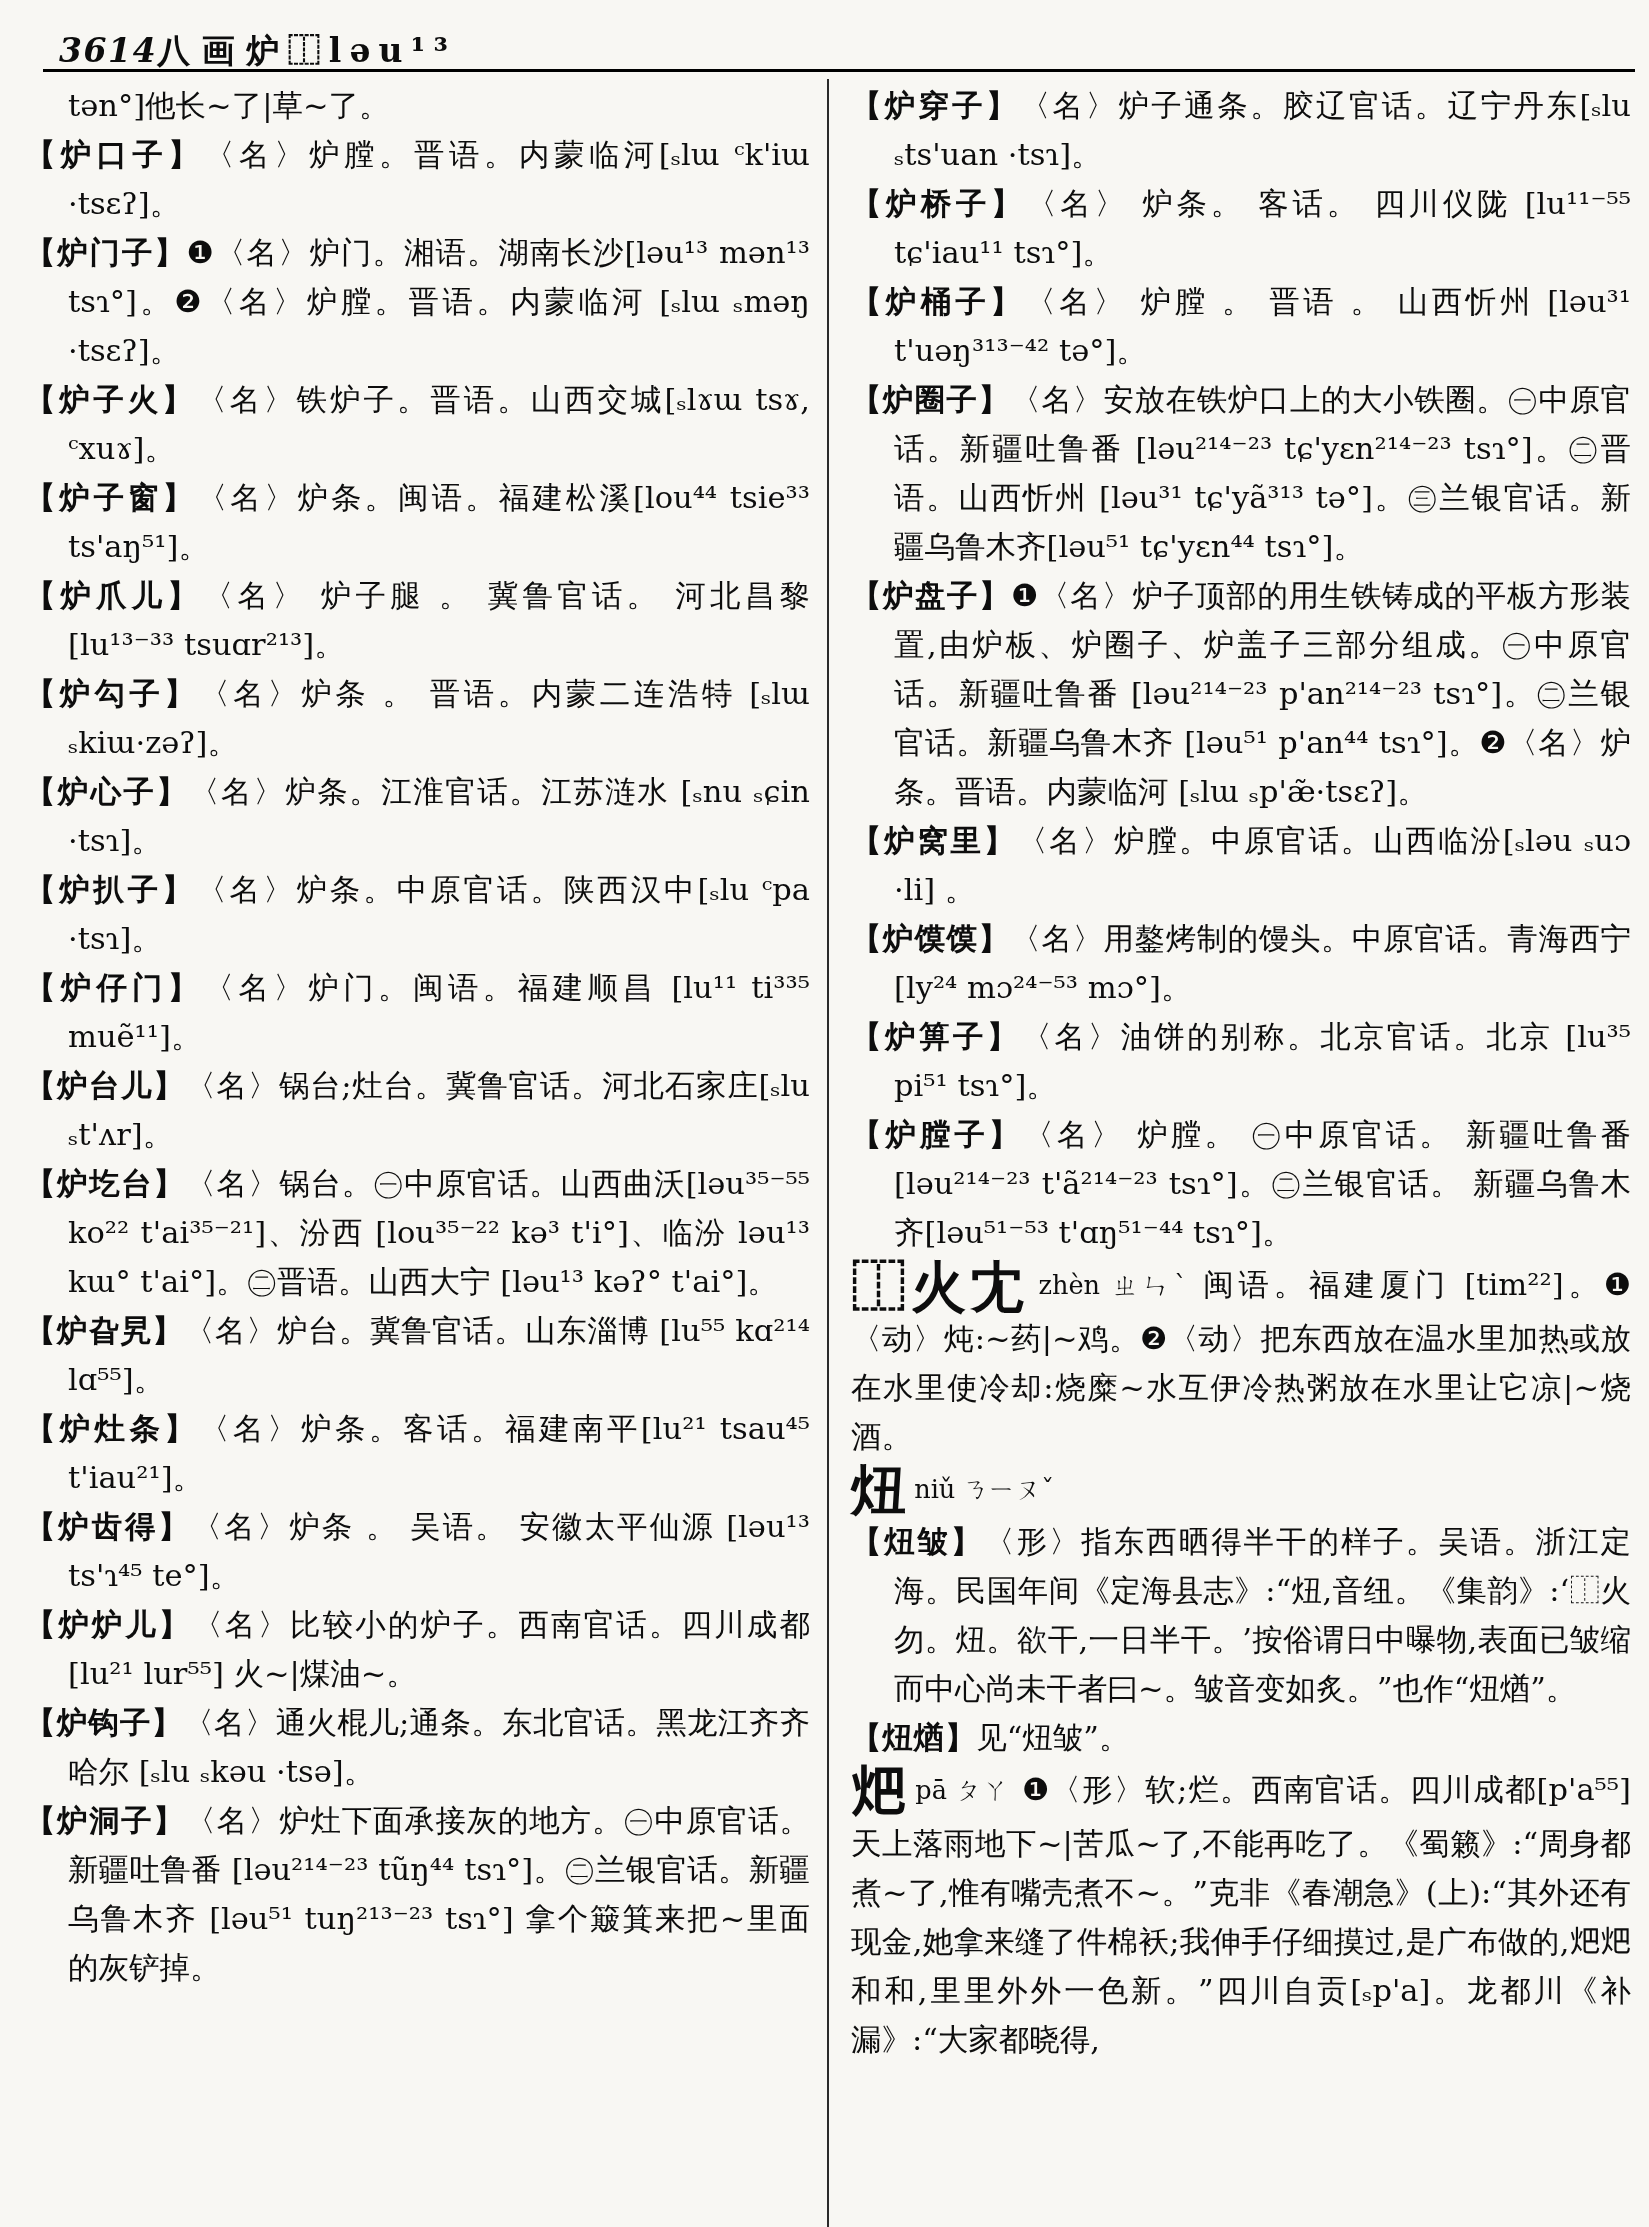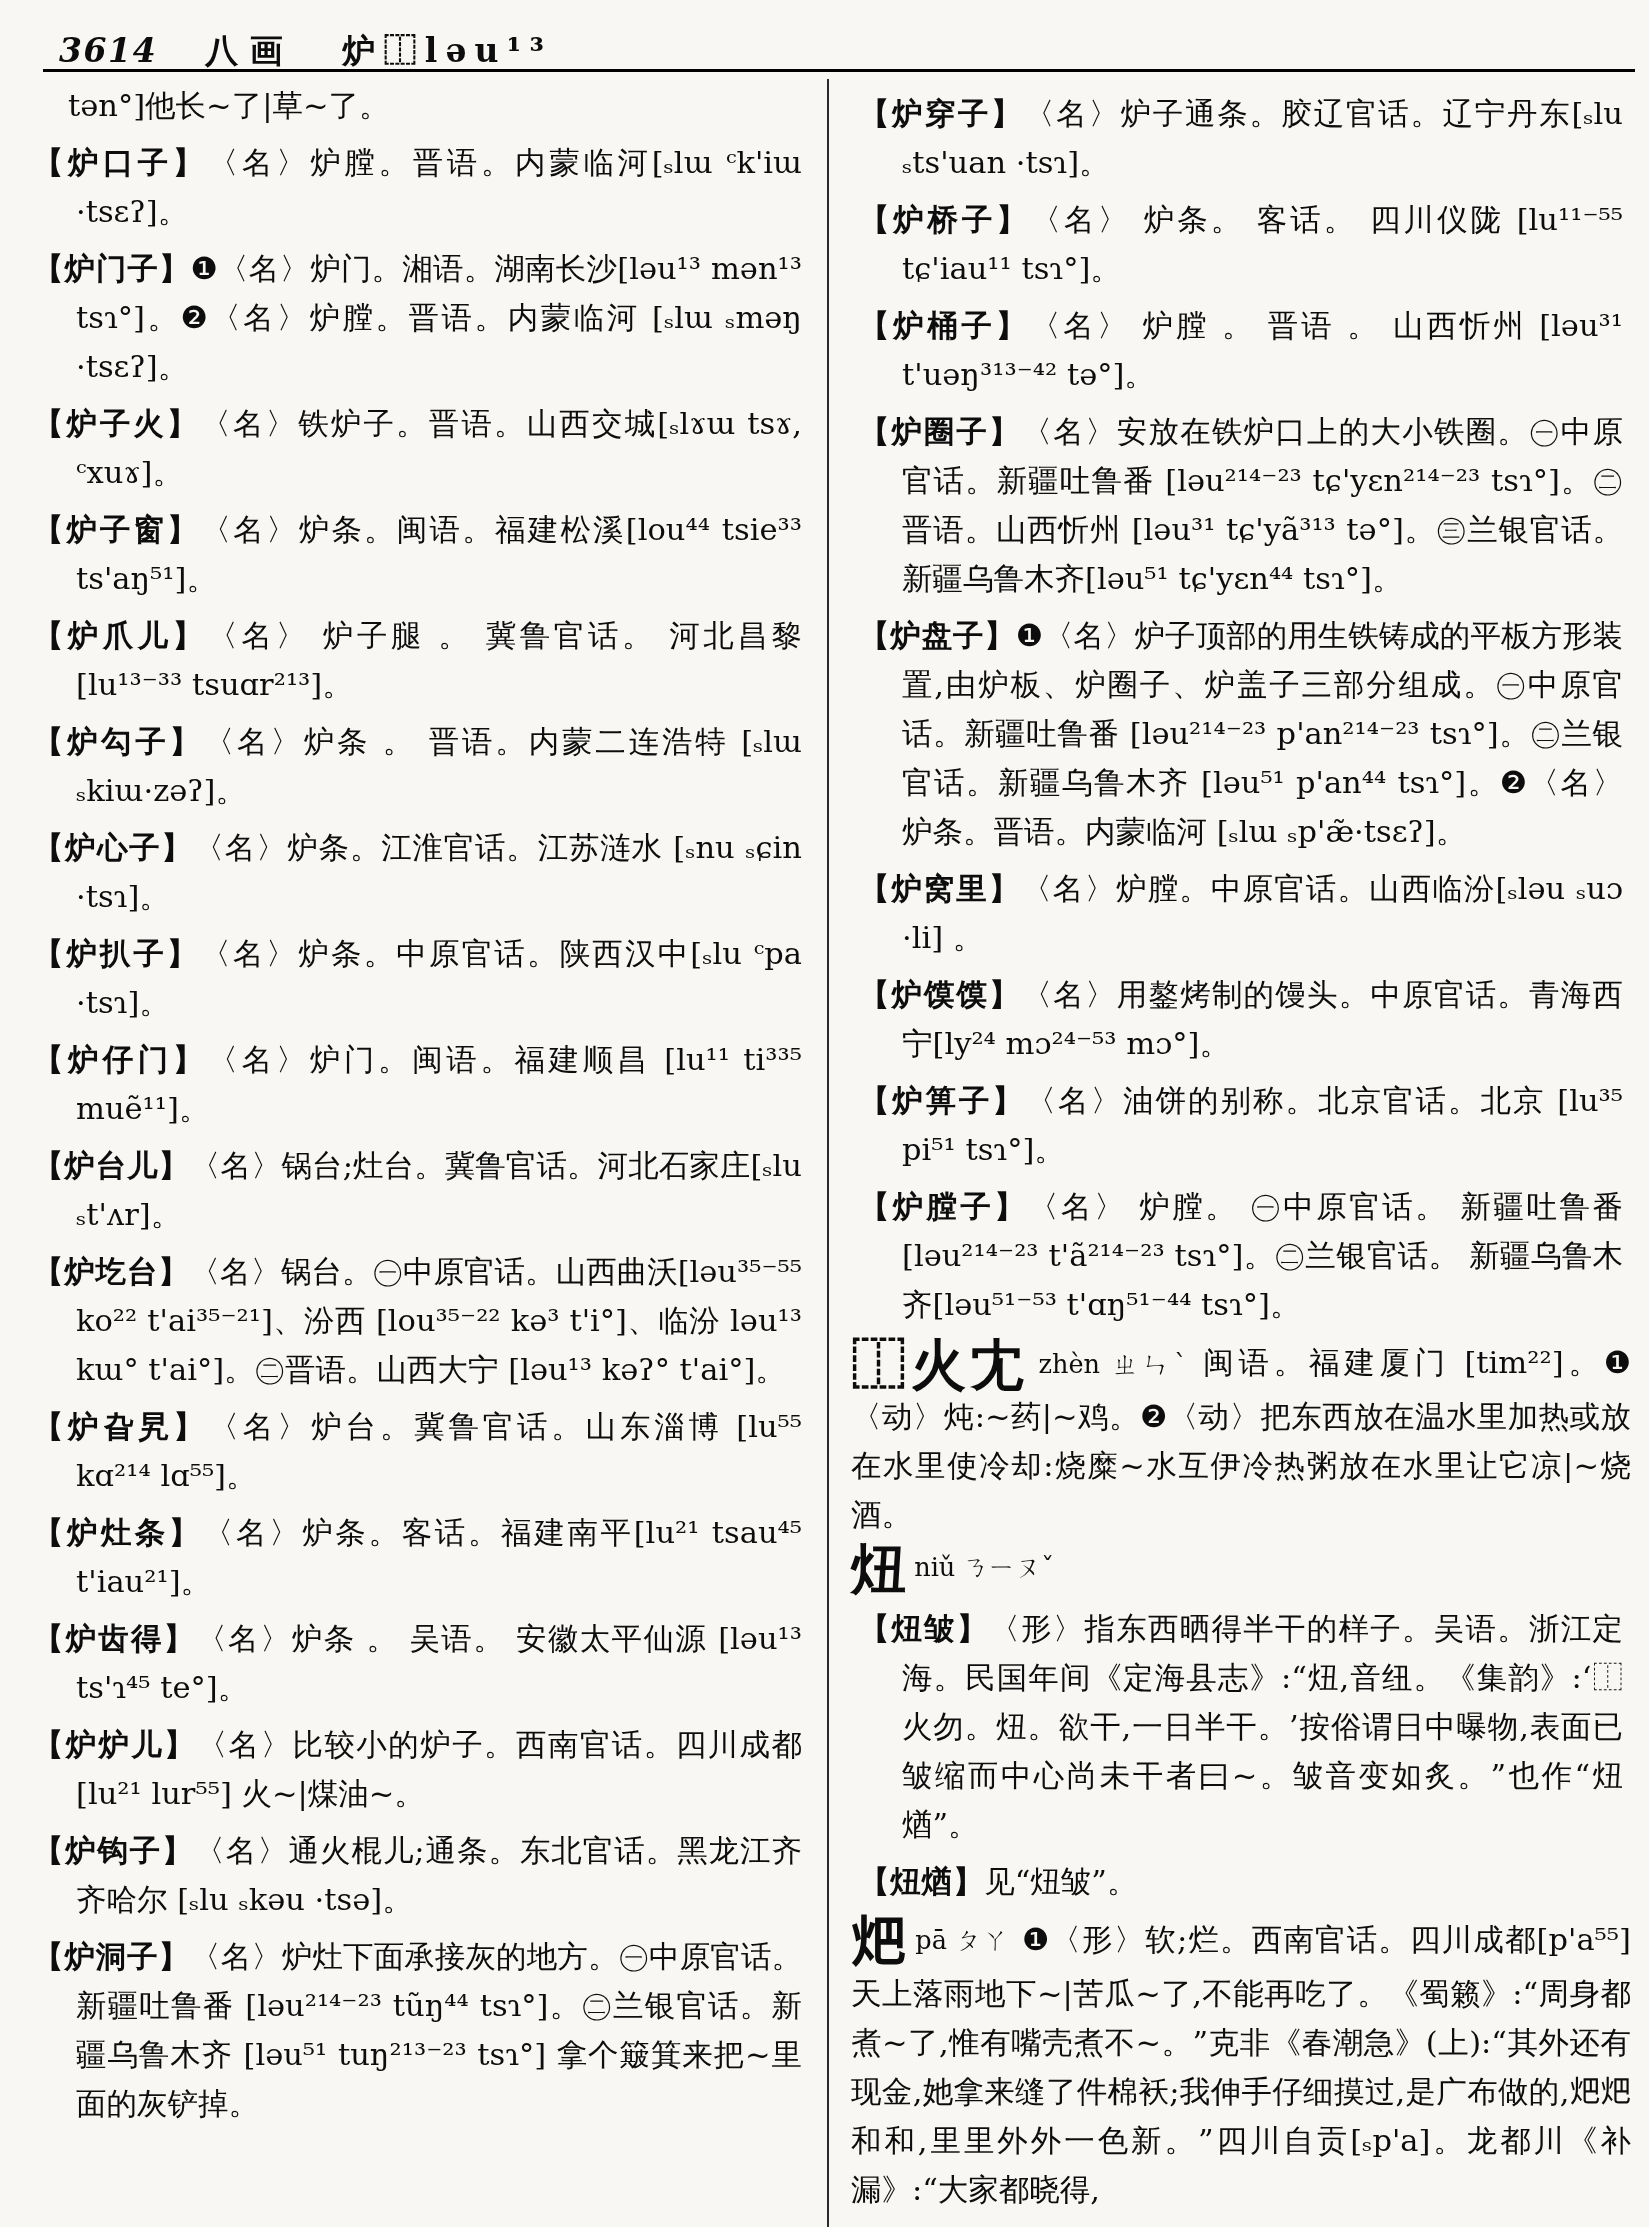--- a/index.html
+++ b/index.html
@@ -4,42 +4,42 @@
 <style>
   html,body{margin:0;padding:0;}
   body{
     width:1650px;height:2227px;position:relative;
     background:#f8f7f3;color:#0d0d0d;
     font-family:"DejaVu Serif","Liberation Serif",serif;
     overflow:hidden;
   }
   .page-header{
     position:absolute;top:13.2px;left:59px;height:49px;
-    display:flex;align-items:baseline;gap:48px;
+    display:flex;align-items:baseline;
     font-weight:bold;font-size:33px;
   }
   .page-number{font-style:italic;letter-spacing:1.6px;}
   .stroke-label{letter-spacing:11.5px;margin-top:16px;}
   .section-chars{letter-spacing:8.2px;}
   .head-rule{
     position:absolute;top:69px;left:43px;width:1592px;height:3.3px;
     background:#000;
   }
   .col-divider{
     position:absolute;left:827px;top:79px;height:2148px;width:1.6px;
     background:#2a2a2a;
   }
   .col{
     position:absolute;top:81px;
     font-size:30.5px;line-height:49px;
     text-align:justify;
   }
   #col-left{left:25px;width:785px;}
   #col-right{left:851px;width:780px;}
-  p.entry{margin:8px;padding-left:43px;text-indent:-43px;}
+  p.entry{margin:0;padding-left:43px;text-indent:-43px;}
   p.cont{margin:0;padding-left:43px;}
   .hw{font-weight:bold;letter-spacing:0.8px;}
   p.charsec{margin:1.6px 0 0;padding-left:0;text-indent:0;}
   .bigchar{
     font-size:55px;line-height:1;font-weight:bold;
     vertical-align:-11.5px;letter-spacing:0;padding-right:8.2px;
   }
   .reading{font-size:25.6px;padding-right:11.5px;}
 </style>
 </head>

